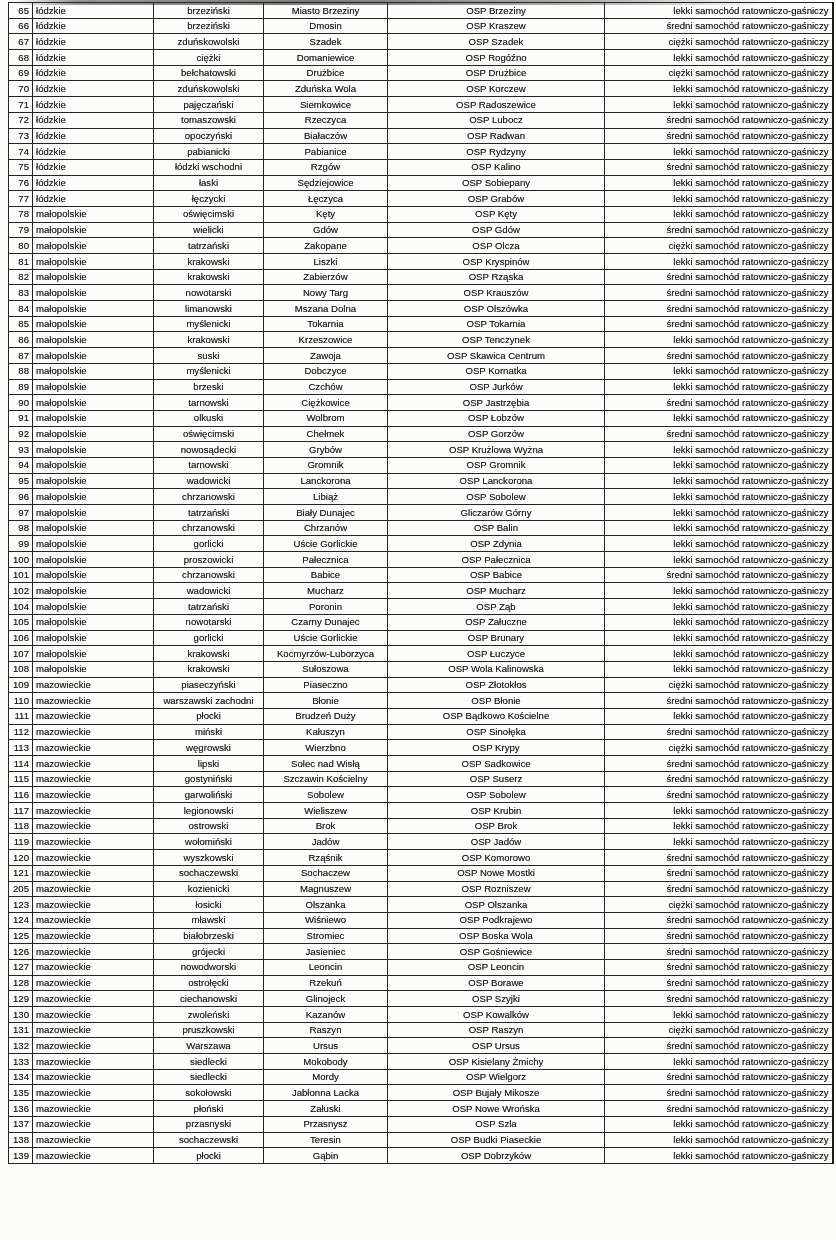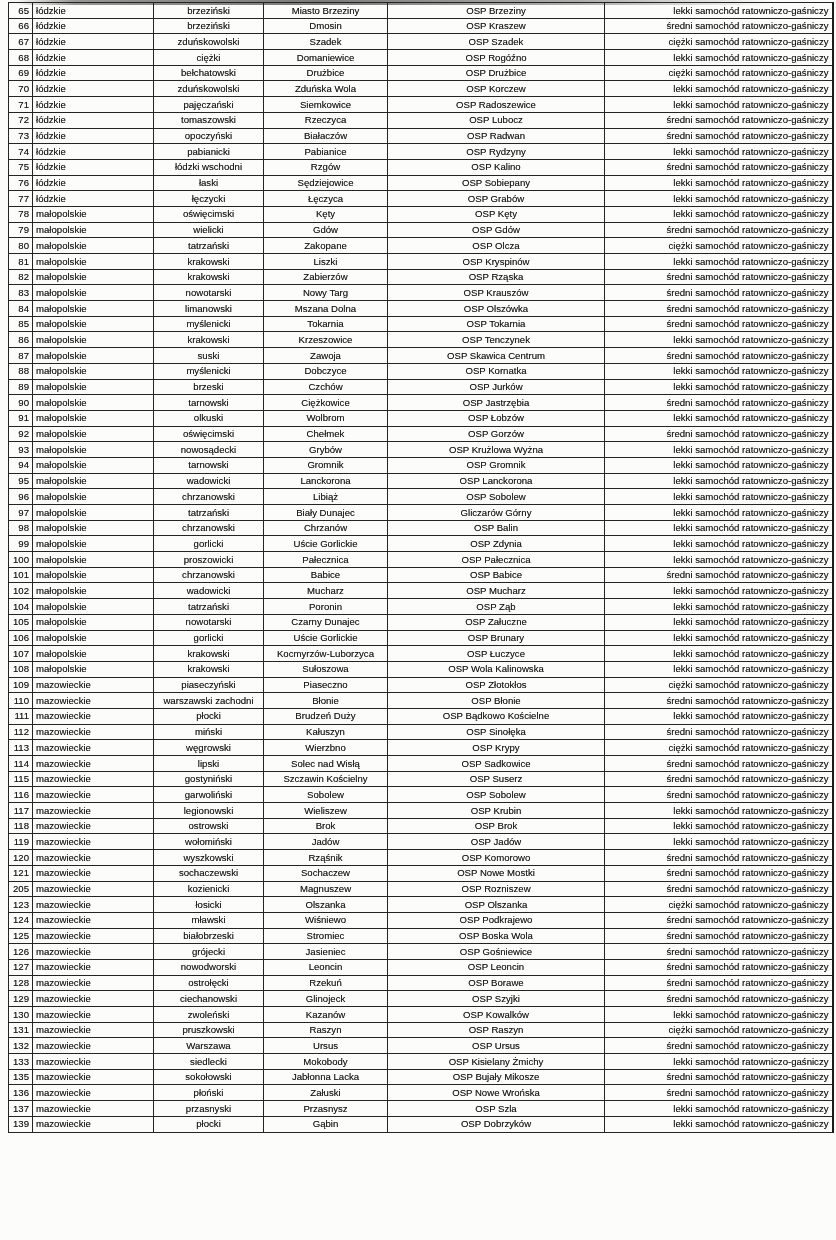--- a/index.html
+++ b/index.html
@@ -603,20 +603,28 @@
       </tr>
       <tr>
         <td class="c-no">133</td>
         <td class="c-voi">mazowieckie</td>
         <td class="c-pow">siedlecki</td>
         <td class="c-gmi">Mokobody</td>
         <td class="c-osp">OSP Kisielany Żmichy</td>
         <td class="c-veh">lekki samochód ratowniczo-gaśniczy</td>
       </tr>
       <tr>
+        <td class="c-no">134</td>
+        <td class="c-voi">mazowieckie</td>
+        <td class="c-pow">siedlecki</td>
+        <td class="c-gmi">Mordy</td>
+        <td class="c-osp">OSP Wielgorz</td>
+        <td class="c-veh">średni samochód ratowniczo-gaśniczy</td>
+      </tr>
+      <tr>
         <td class="c-no">135</td>
         <td class="c-voi">mazowieckie</td>
         <td class="c-pow">sokołowski</td>
         <td class="c-gmi">Jabłonna Lacka</td>
         <td class="c-osp">OSP Bujały Mikosze</td>
         <td class="c-veh">średni samochód ratowniczo-gaśniczy</td>
       </tr>
       <tr>
         <td class="c-no">136</td>
         <td class="c-voi">mazowieckie</td>
@@ -624,20 +632,28 @@
         <td class="c-gmi">Załuski</td>
         <td class="c-osp">OSP Nowe Wrońska</td>
         <td class="c-veh">średni samochód ratowniczo-gaśniczy</td>
       </tr>
       <tr>
         <td class="c-no">137</td>
         <td class="c-voi">mazowieckie</td>
         <td class="c-pow">przasnyski</td>
         <td class="c-gmi">Przasnysz</td>
         <td class="c-osp">OSP Szla</td>
+        <td class="c-veh">lekki samochód ratowniczo-gaśniczy</td>
+      </tr>
+      <tr>
+        <td class="c-no">138</td>
+        <td class="c-voi">mazowieckie</td>
+        <td class="c-pow">sochaczewski</td>
+        <td class="c-gmi">Teresin</td>
+        <td class="c-osp">OSP Budki Piaseckie</td>
         <td class="c-veh">lekki samochód ratowniczo-gaśniczy</td>
       </tr>
       <tr>
         <td class="c-no">139</td>
         <td class="c-voi">mazowieckie</td>
         <td class="c-pow">płocki</td>
         <td class="c-gmi">Gąbin</td>
         <td class="c-osp">OSP Dobrzyków</td>
         <td class="c-veh">lekki samochód ratowniczo-gaśniczy</td>
       </tr>

